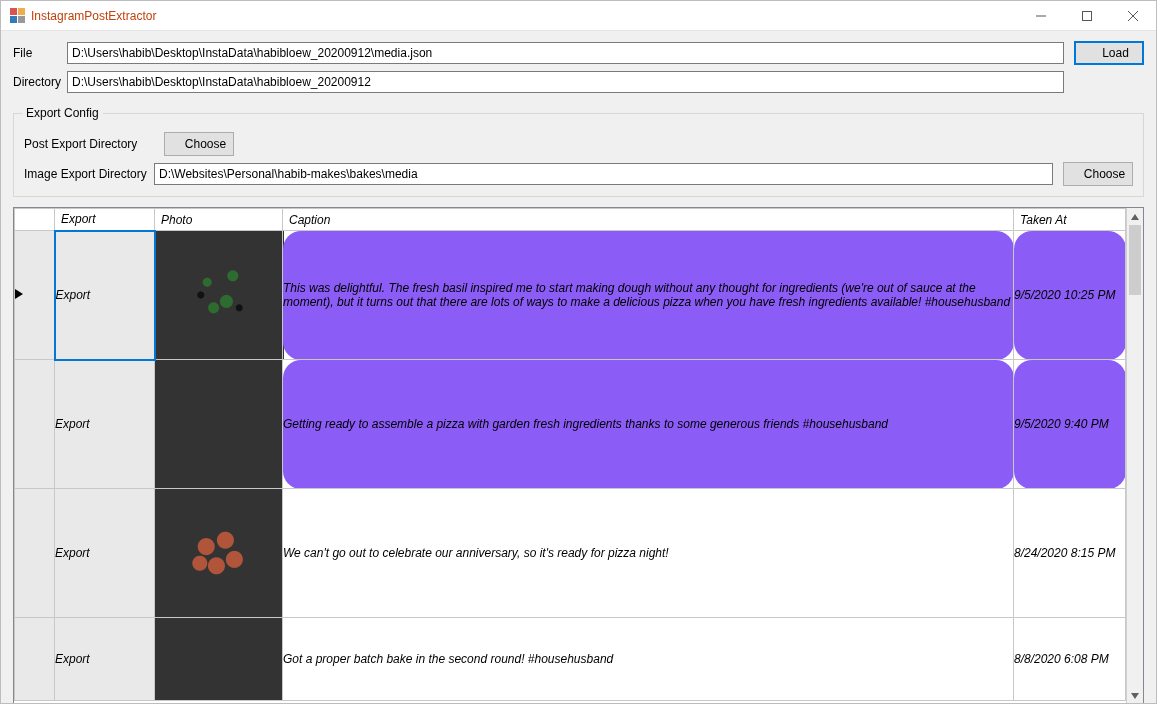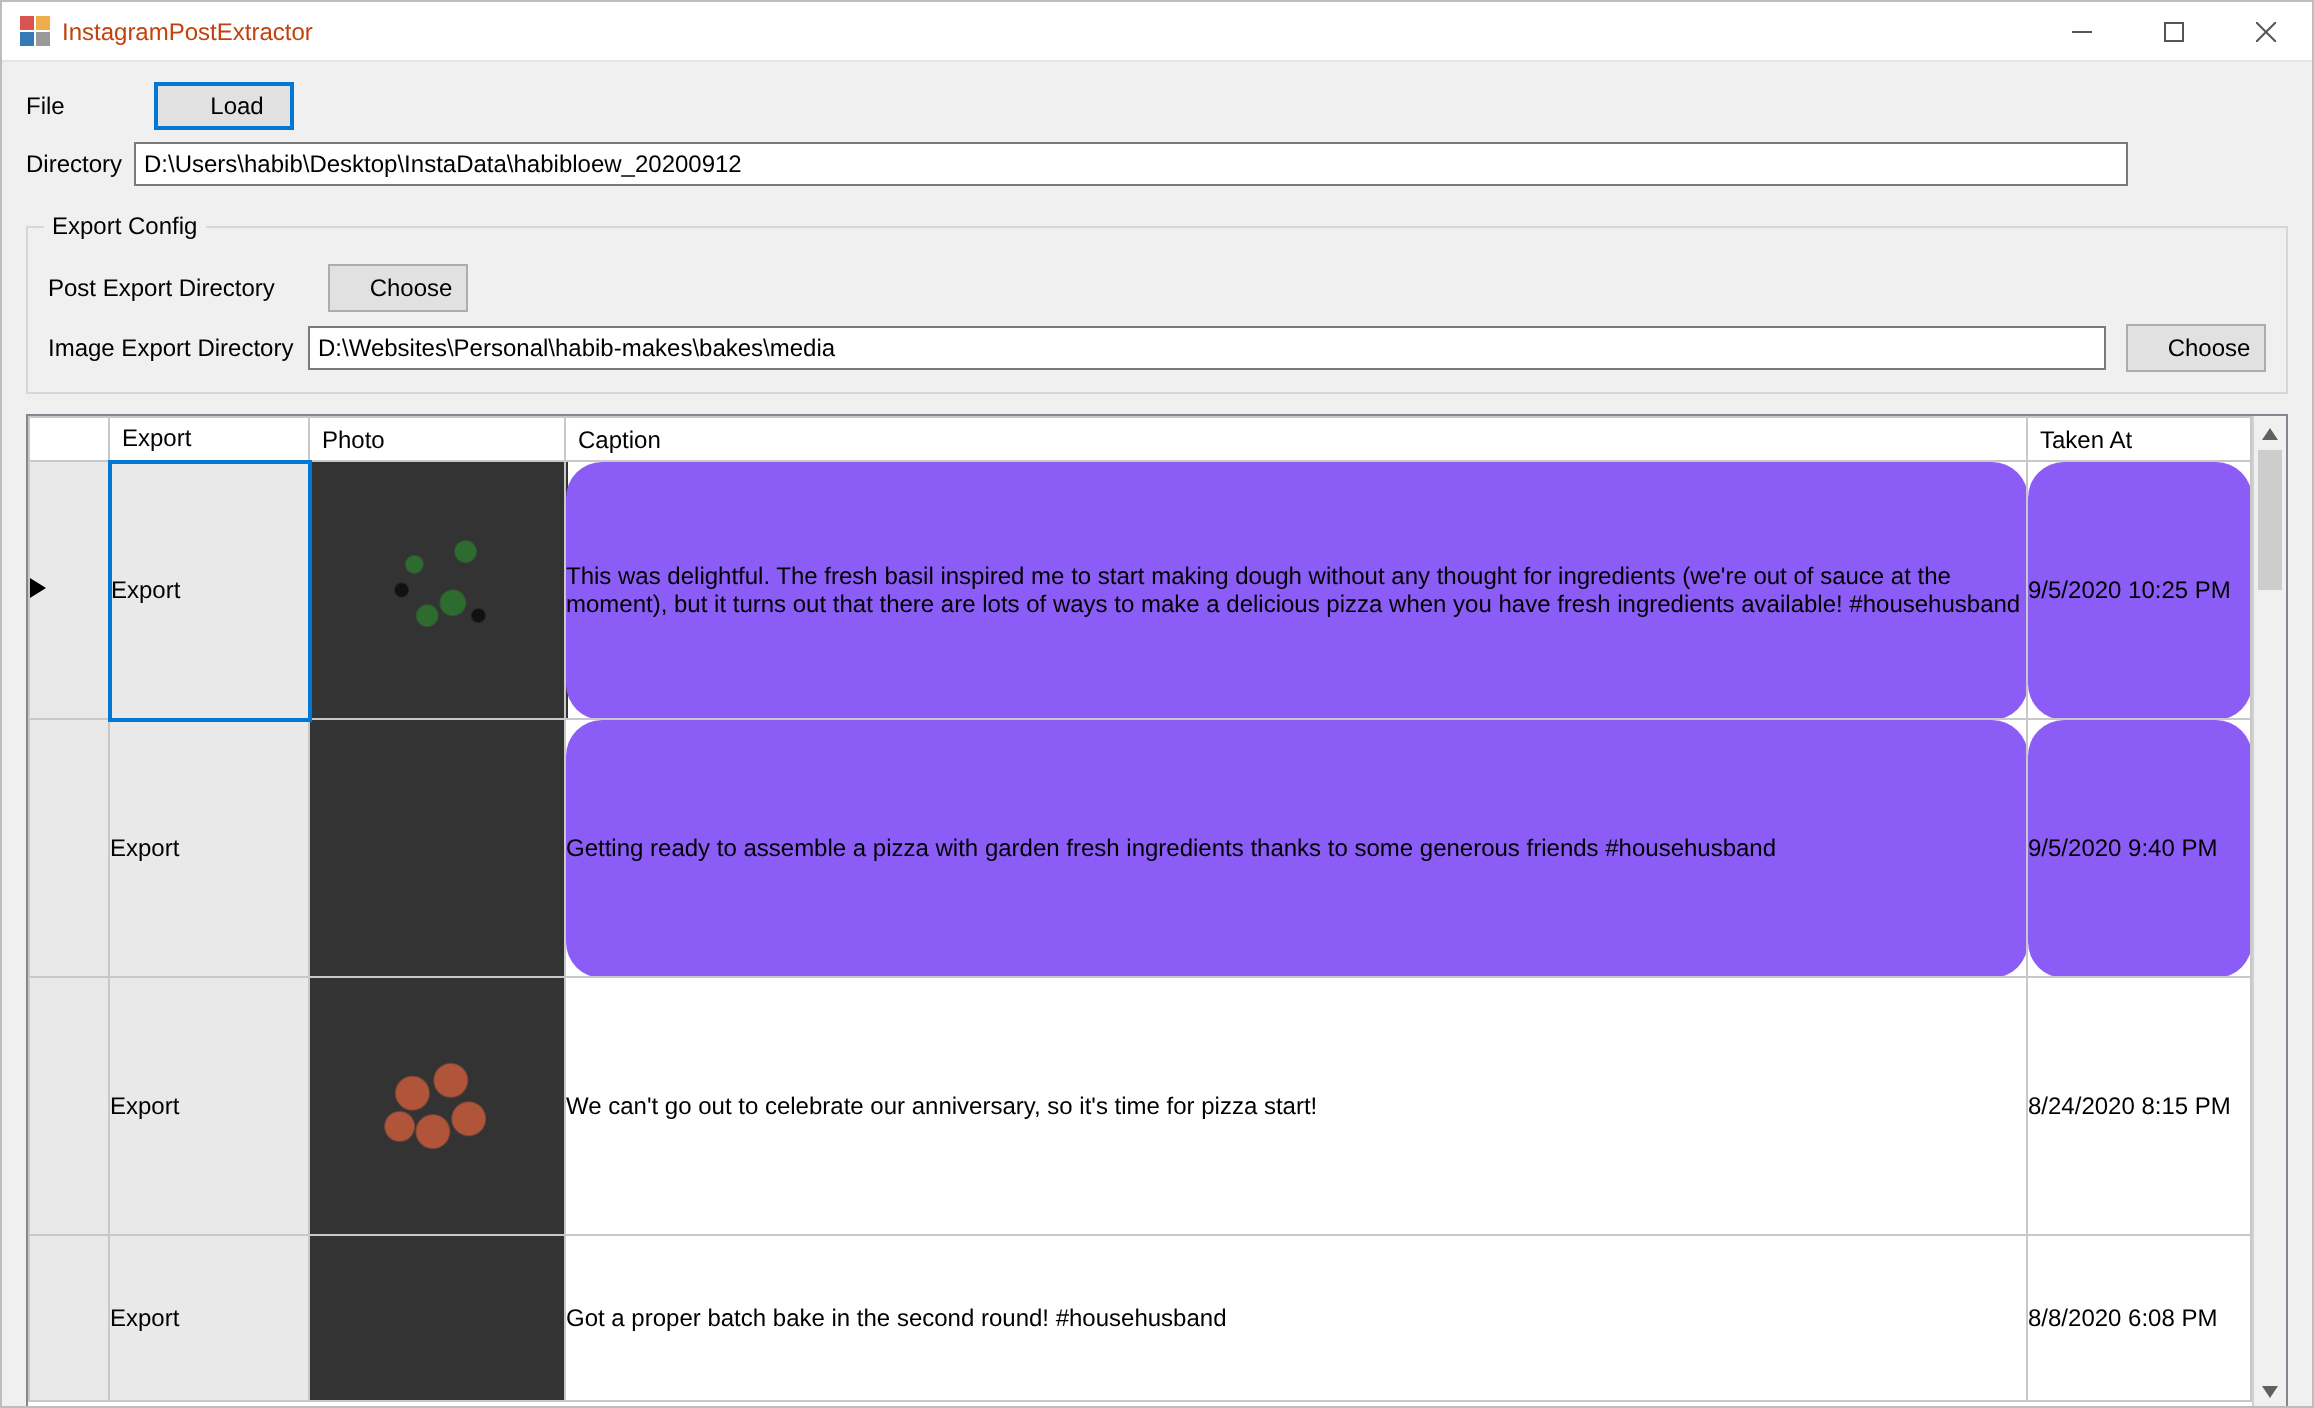--- a/index.html
+++ b/index.html
@@ -72,20 +72,21 @@
     background:#f0f0f0; padding:0 4px;
   }
   .grow label { width:130px; }
   
   .grid-wrap {
     margin: 0 12px 8px 12px;
     border:1px solid #828790;
     background:#fff;
     height: 498px;
     display:flex;
+    font-style:italic;
   }
   .grid-scroll {
     flex:1;
     overflow:hidden;
   }
   table.grid {
     border-collapse: collapse;
     width: 100%;
     table-layout: fixed;
   }
@@ -197,20 +198,21 @@
     <svg width="10" height="10">
         <line x1="0" y1="0" x2="10" y2="10"></line>
         <line x1="10" y1="0" x2="0" y2="10"></line>
       </svg>
   </div>
 </div>
 
 <div class="form-area">
   <div class="row">
     <label>File</label>
+    <input type="text" value="D:\Users\habib\Desktop\InstaData\habibloew_20200912\media.json" style="">
     <button class="btn primary">Load</button>
   </div>
   <div class="row">
     <label>Directory</label>
     <input type="text" value="D:\Users\habib\Desktop\InstaData\habibloew_20200912" style="">
     <span style="width:80px"></span>
   </div>
 </div>
 
 <div class="groupbox">
@@ -267,21 +269,21 @@
             </td>
           <td class="cap-cell">Getting ready to assemble a pizza with garden fresh ingredients thanks to some generous friends #househusband</td>
           <td class="date-cell">9/5/2020 9:40 PM</td>
         </tr>
         <tr>
           <td class="sel-cell"></td>
           <td class="btn-cell">Export</td>
           <td class="photo-cell">
               <div class="ph ph3"></div>
             </td>
-          <td class="cap-cell">We can't go out to celebrate our anniversary, so it's time for pizza start!</td>
+          <td class="cap-cell">We can't go out to celebrate our anniversary, so it's ready for pizza night!</td>
           <td class="date-cell">8/24/2020 8:15 PM</td>
         </tr>
         <tr class="short">
           <td class="sel-cell"></td>
           <td class="btn-cell" style="height:82px">Export</td>
           <td class="photo-cell">
               <div class="ph ph4"></div>
             </td>
           <td class="cap-cell">Got a proper batch bake in the second round! #househusband</td>
           <td class="date-cell">8/8/2020 6:08 PM</td>

